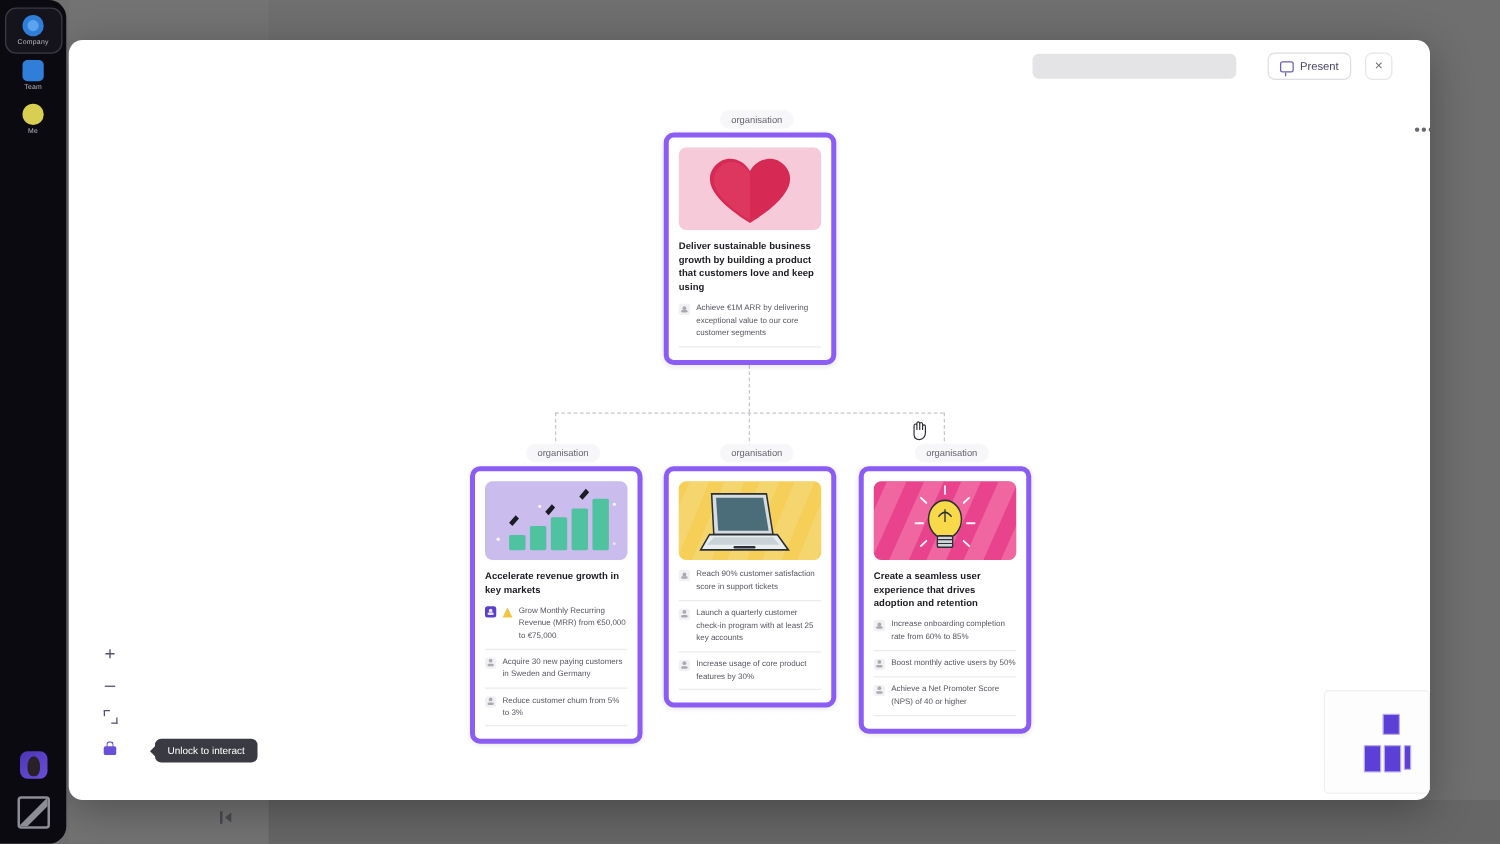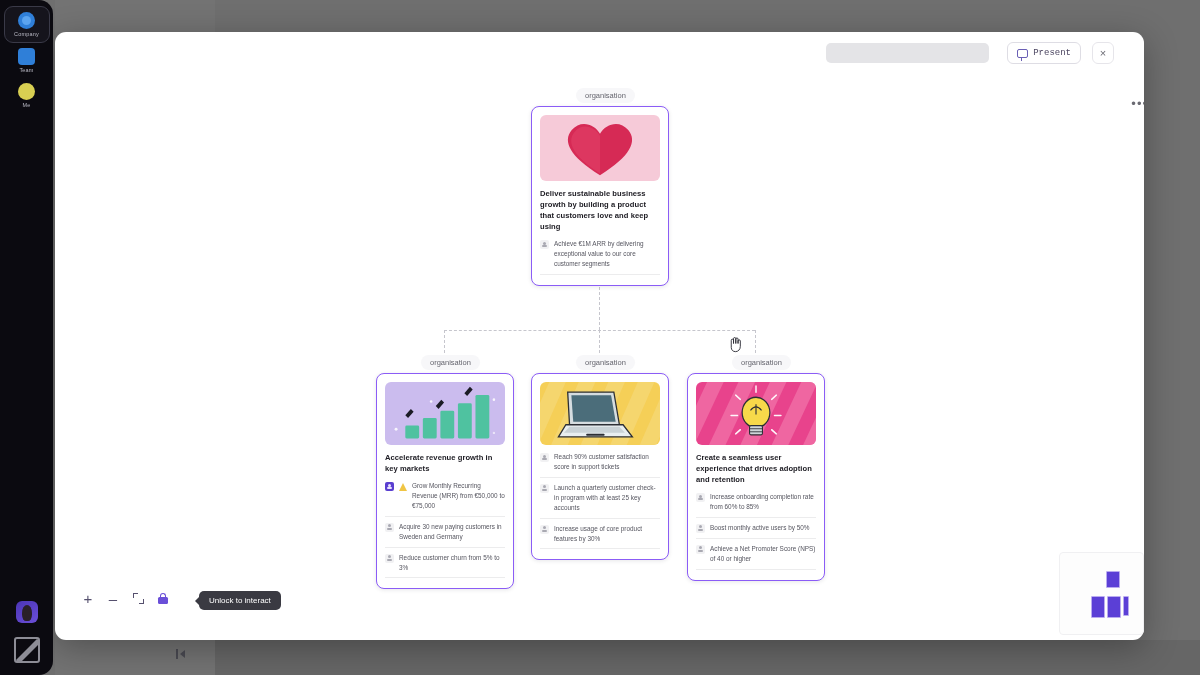--- a/index.html
+++ b/index.html
@@ -66,21 +66,21 @@
     position:absolute; right:0; top:0; left:0; height:44px;
   }
   .search-ghost {
     position:absolute; right:155px; top:11px; width:163px; height:20px;
     background:#e4e4e7; border-radius:5px;
   }
   .present-btn {
     position:absolute; right:63px; top:10px; height:22px;
     display:flex; align-items:center; gap:5px;
     padding:8px 9px; border:1px solid #dedde4; border-radius:6px;
-    background:#fff; cursor:pointer;font-family:Liberation Mono, monospace;
+    background:#fff; cursor:pointer;
   }
   .present-btn span.lbl { font-size:9px; color:#4b4560; font-weight:500;}
   .present-ico { width:11px;height:9px;border:1.3px solid #6a5fb5;border-radius:2px;position:relative;}
   .present-ico::after{content:"";position:absolute;left:3.2px;top:8.3px;width:3px;height:3px;border-left:1.2px solid #6a5fb5;}
   .close-btn {
     position:absolute; right:30px; top:10px; width:22px;height:22px;
     border:1px solid #e6e5ea; border-radius:6px; background:#fff;
     display:flex;align-items:center;justify-content:center;cursor:pointer;
     font-size:11px; color:#6b6b74; line-height:1;
   }
@@ -94,21 +94,21 @@
 
   .node-tag {
     position:absolute; height:15px; padding:0 9px;
     background:#f7f7f9; border-radius:8px;
     display:flex;align-items:center;justify-content:center;
     font-size:7.5px; color:#65656e; white-space:nowrap;
   }
 
   .card {
     position:absolute; background:#ffffff;
-    border:1px solid #8b5cf6; border-radius:8px;
+    border:4px solid #8b5cf6; border-radius:8px;
     box-shadow:0 1px 4px rgba(20,20,40,.10);
     padding:8px 8px 5px 8px;
   }
   .card-art { width:100%; border-radius:6px; overflow:hidden; position:relative; }
   .card-title {
     margin-top:7px; font-size:7.6px; font-weight:700; color:#1c1b22;
     line-height:1.45; letter-spacing:.05px;
   }
   .kr-list { margin-top:7px; }
   .kr {
@@ -131,21 +131,21 @@
     border-bottom:8px solid #f0c544;
   }
   .kr-text { font-size:6.4px; color:#55555f; line-height:1.55; }
 
   
   .conn { position:absolute; border-color:#c9c9d0; }
   .v-line { border-left:1px dashed #c6c6cd; }
   .h-line { border-top:1px dashed #c6c6cd; }
 
   
-  .zoom-ctrls { position:absolute; left:26px; bottom:35px; display:flex;flex-direction:row;gap:11px;align-items:center;}
+  .zoom-ctrls { position:absolute; left:26px; bottom:35px; display:flex;flex-direction:column;gap:11px;align-items:center;}
   .zc { width:14px;height:14px;display:flex;align-items:center;justify-content:center;cursor:pointer;color:#5b4fc0;}
   .zc-plus::before{content:"+";font-size:15px;line-height:1;color:#55506e;}
   .zc-minus::before{content:"–";font-size:15px;line-height:1;color:#55506e;}
   .zc-fit { position:relative; width:11px;height:11px;}
   .zc-fit::before,.zc-fit::after{content:"";position:absolute;width:4px;height:4px;}
   .zc-fit::before{left:0;top:0;border-left:1.4px solid #55506e;border-top:1.4px solid #55506e;}
   .zc-fit::after{right:0;bottom:0;border-right:1.4px solid #55506e;border-bottom:1.4px solid #55506e;}
   .zc-lock { position:relative; width:10px;height:11px;}
   .zc-lock .body{position:absolute;bottom:0;left:0;width:10px;height:7px;background:#6a4fd8;border-radius:1.5px;}
   .zc-lock .shackle{position:absolute;top:0;left:2px;width:6px;height:5px;border:1.5px solid #6a4fd8;border-bottom:none;border-radius:3px 3px 0 0;}

